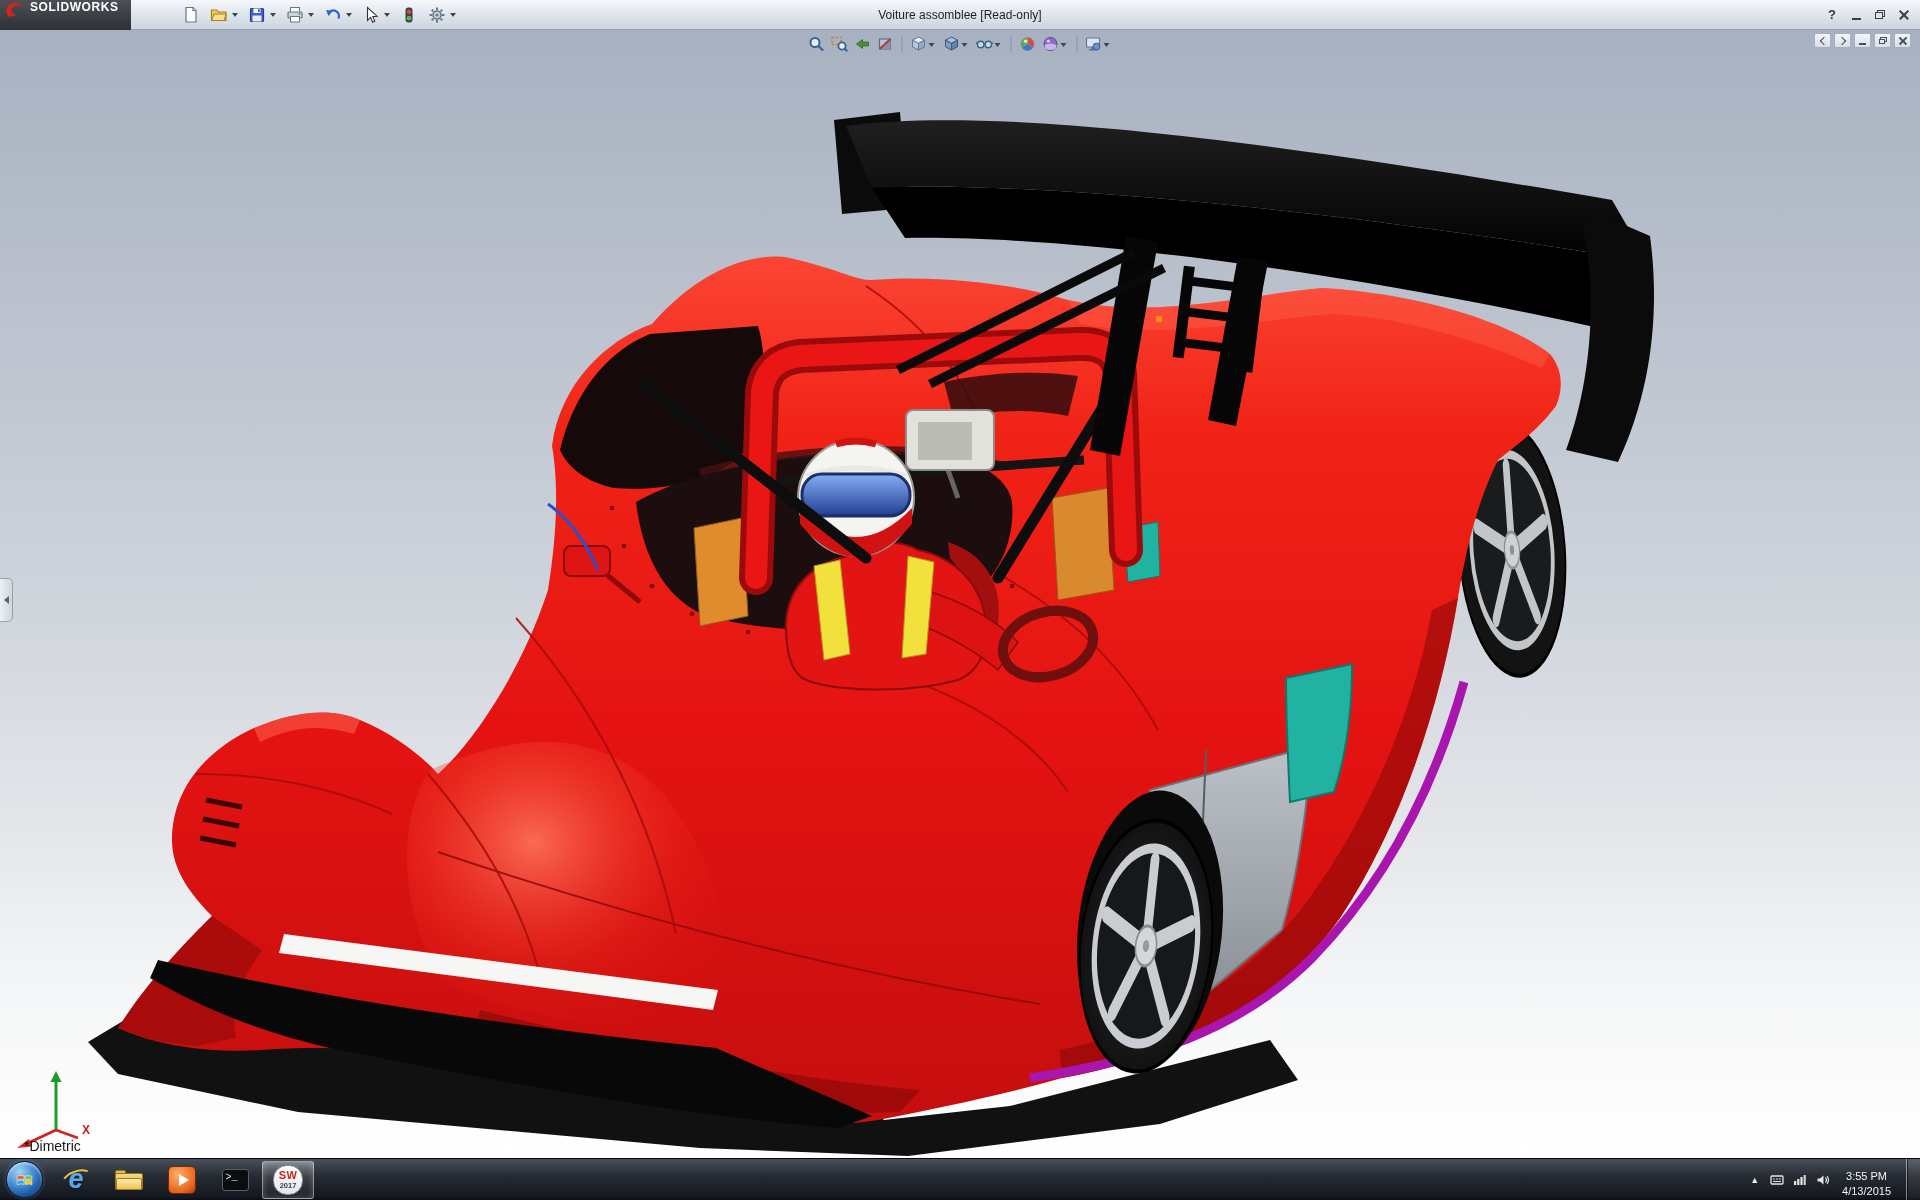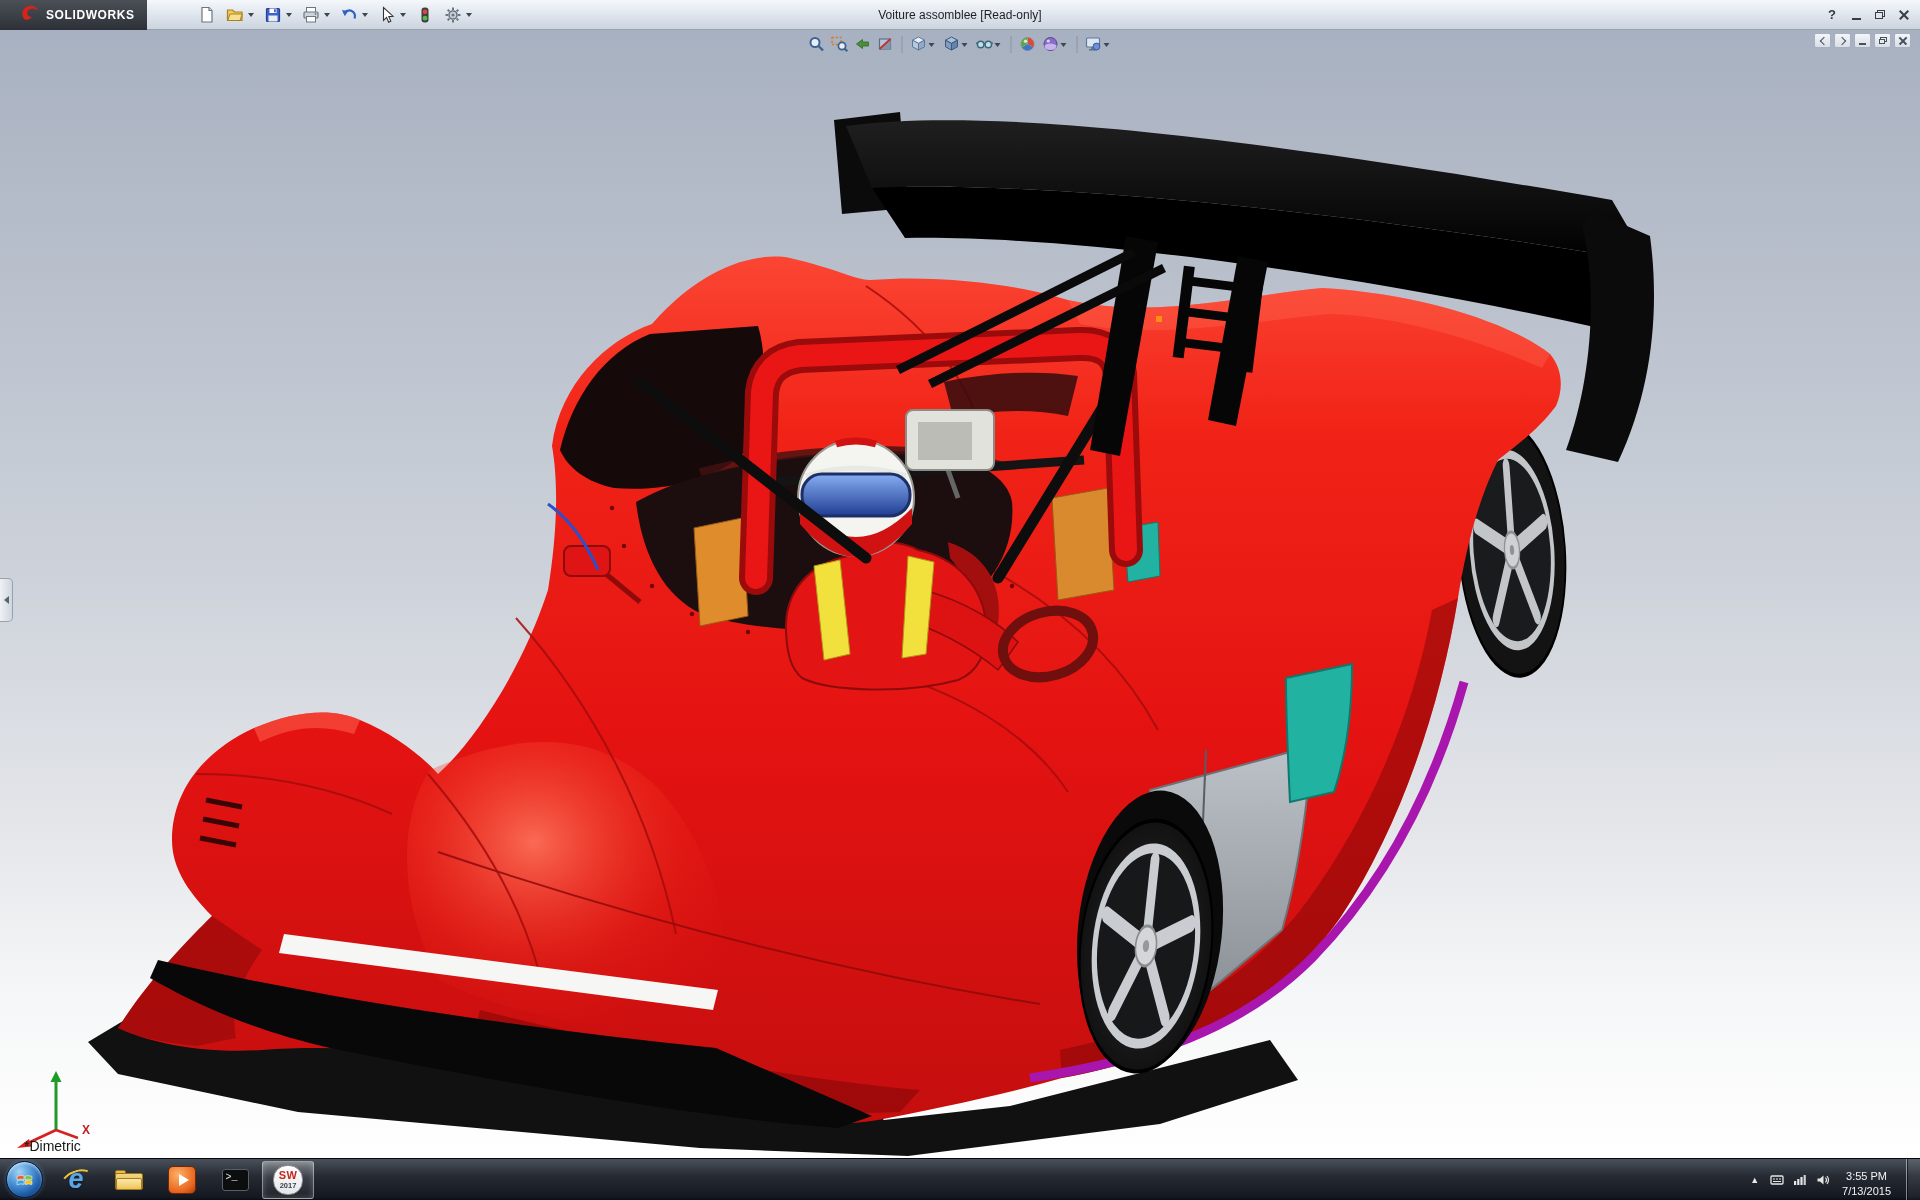--- a/index.html
+++ b/index.html
@@ -3,21 +3,21 @@
 <meta charset="utf-8">
 <style>
   html,body{margin:0;padding:0;}
   body{width:1920px;height:1200px;overflow:hidden;font-family:"Liberation Sans",sans-serif;-webkit-user-select:none;user-select:none;}
   .root{position:relative;width:1920px;height:1200px;background:#000;}
 
   
   .titlebar{position:absolute;top:0;left:0;right:0;height:30px;
     background:linear-gradient(#f5f8fb,#dde4ec 55%,#ccd4de);
     border-bottom:1px solid #98a2ae;display:flex;align-items:center;box-sizing:border-box;}
-  .logo-block{height:30px;padding:0 12px 0 20px;display:flex;align-items:center;gap:6px;
+  .logo-block{height:30px;padding:0 12px 0 4px;display:flex;gap:6px;
     background:linear-gradient(#4b5057,#2d3137);}
   .brand{color:#fff;font-size:12px;font-weight:bold;letter-spacing:.6px;}
   .main-toolbar{display:flex;align-items:center;margin-left:48px;gap:1px;}
   .tb-group{display:flex;align-items:center;margin-right:3px;}
   .tbi{width:24px;height:24px;display:flex;align-items:center;justify-content:center;border-radius:3px;background:transparent;border:none;padding:0;cursor:default;}
   .tbi svg{display:block;}
   .caret{width:0;height:0;border-left:3.5px solid transparent;border-right:3.5px solid transparent;border-top:4px solid #3e4650;margin:1px 3px 0 1px;}
   .win-title{position:absolute;left:50%;transform:translateX(-50%);top:8px;font-size:12px;color:#1d1f22;white-space:nowrap;}
   .titlebar-controls{position:absolute;right:6px;top:5px;display:flex;align-items:center;gap:4px;}
   .tc-btn{width:20px;height:19px;display:flex;align-items:center;justify-content:center;border:1px solid transparent;border-radius:2px;background:transparent;padding:0;}
@@ -585,19 +585,19 @@
         </svg>
       </button>
       <button class="tray-ico">
         <svg width="15" height="14" viewBox="0 0 15 14">
           <path d="M1.5,5.5 L4,5.5 L7.5,2.5 L7.5,11.5 L4,8.5 L1.5,8.5 Z" fill="#e6e6e6"></path>
           <path d="M9.5,4.5 Q11.5,7 9.5,9.5 M11,3 Q14,7 11,11" stroke="#e6e6e6" stroke-width="1.2" fill="none"></path>
         </svg>
       </button>
       <button class="clock">
         <div>3:55 PM</div>
-        <div>7/13/2015</div>
+        <div>4/13/2015</div>
       </button>
       <button class="show-desktop"></button>
     </div>
   </div>
 
 </div>
 
 </body></html>

